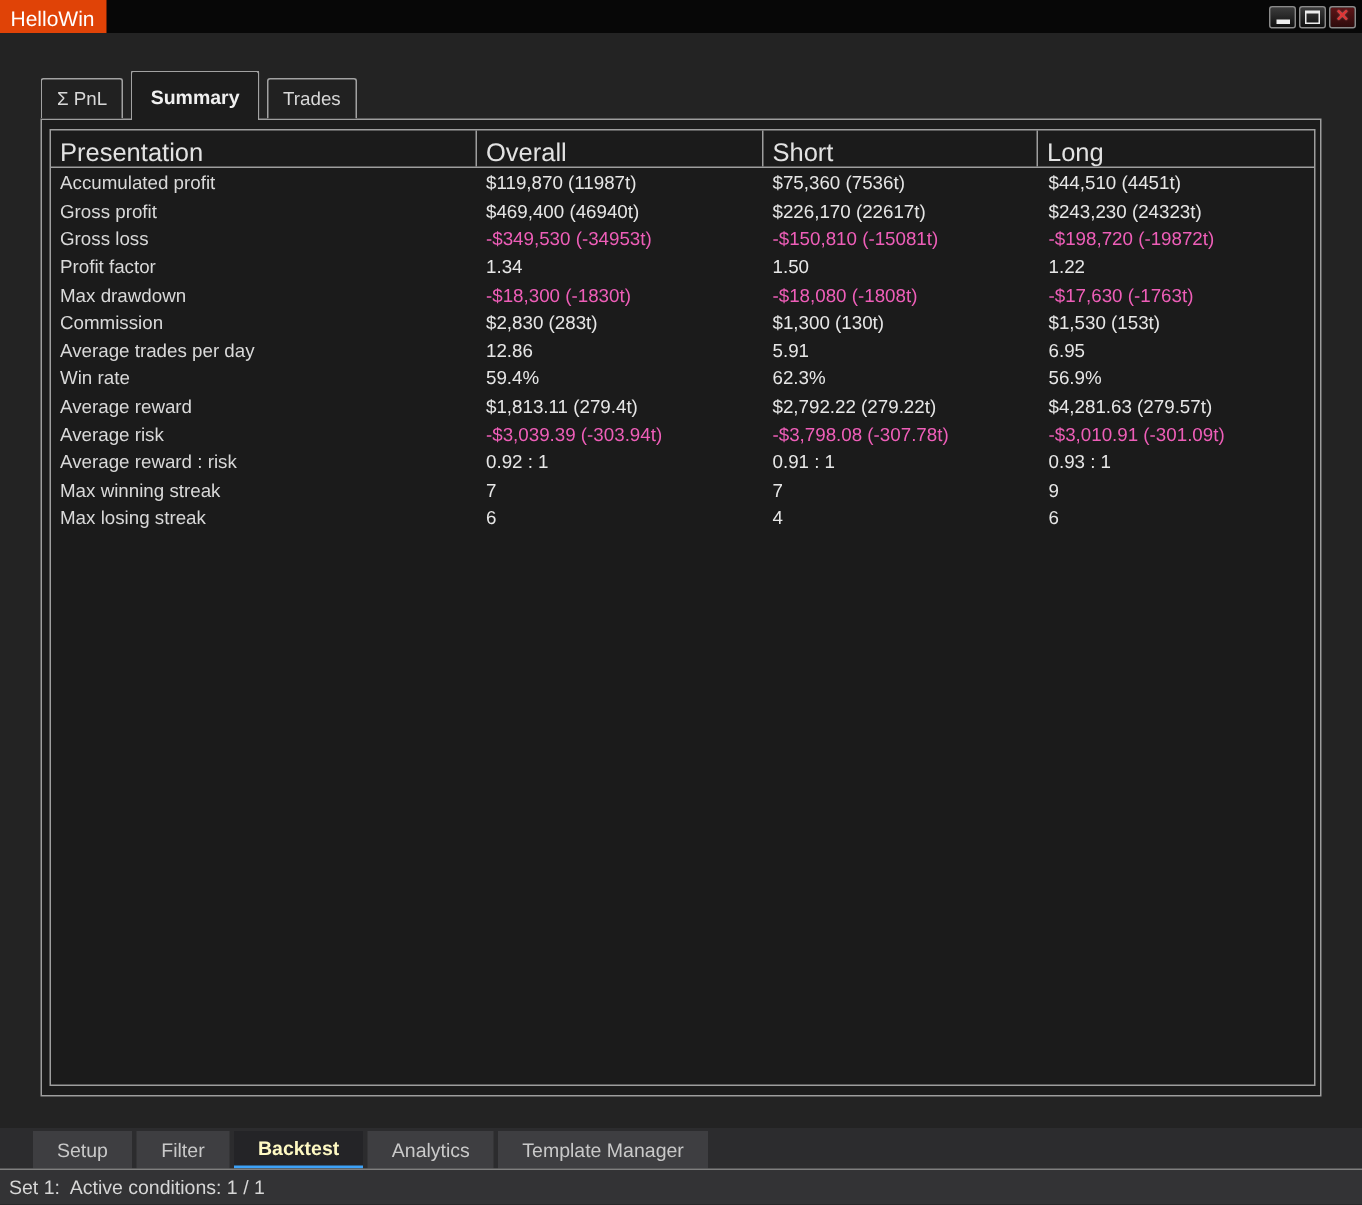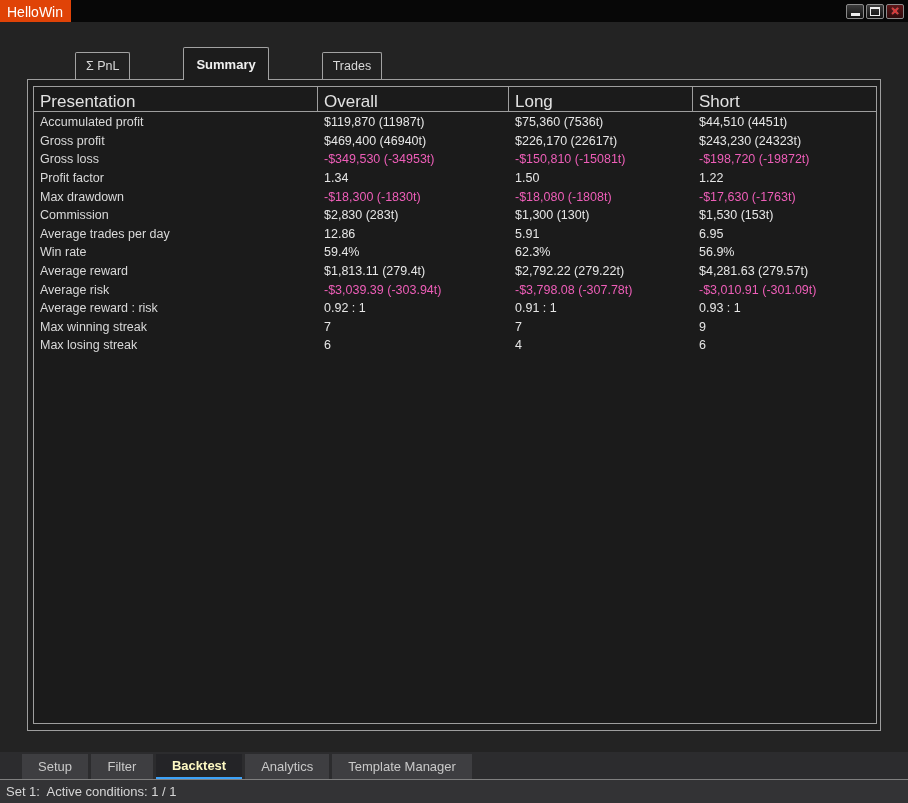--- a/index.html
+++ b/index.html
@@ -39,21 +39,21 @@
   
   .top-tabs {
     position: absolute; left: 27px; top: 46px; height: 33px;
     display: flex; align-items: flex-end; gap: 5px; z-index: 3;
   }
   .ttab {
     height: 27px; padding: 0 10px;
     border: 1px solid #a2a2a2; border-bottom: none;
     border-radius: 2px 2px 0 0;
     background: #212121; color: #d8d8d8; font-size: 12.5px;
-    display: flex; align-items: center; cursor: default; margin-left: 48px;
+    display: flex; align-items: center; cursor: default;
   }
   .ttab.active {
     height: 33px; margin-bottom: -1px; font-weight: bold; font-size: 13px;
     background: #1c1c1c; color: #f0f0f0; padding: 0 12px;
   }
   
   .panel {
     position: absolute; left: 27px; top: 79px; width: 854px; height: 652px;
     border: 1px solid #9e9e9e; background: #1c1c1c; z-index: 2;
   }
@@ -126,22 +126,22 @@
     <div class="ttab active">Summary</div>
     <div class="ttab">Trades</div>
   </div>
 
 <div class="panel"></div>
 
 <div class="stable">
   <div class="thead">
       <div class="th col0">Presentation</div>
       <div class="th col1">Overall</div>
+      <div class="th col3">Short</div>
       <div class="th col2">Long</div>
-      <div class="th col3">Short</div>
     </div>
   <div class="tbody">
       <div class="trow">
         <div class="td col0 label">Accumulated profit</div>
         <div class="td col1">$119,870 (11987t)</div>
         <div class="td col2">$75,360 (7536t)</div>
         <div class="td col3">$44,510 (4451t)</div>
       </div>
       <div class="trow">
         <div class="td col0 label">Gross profit</div>

